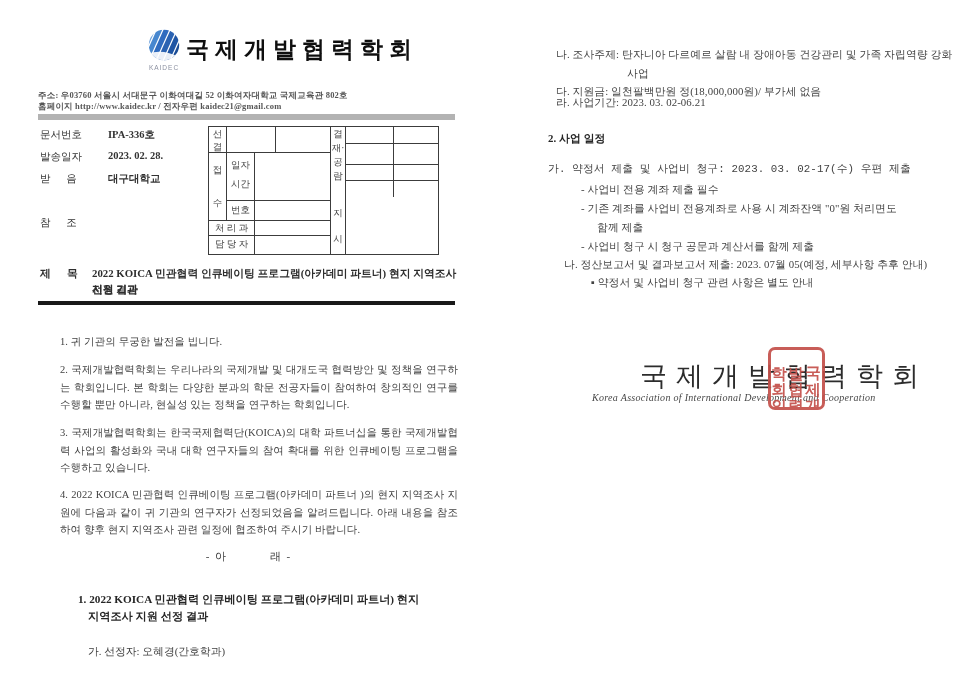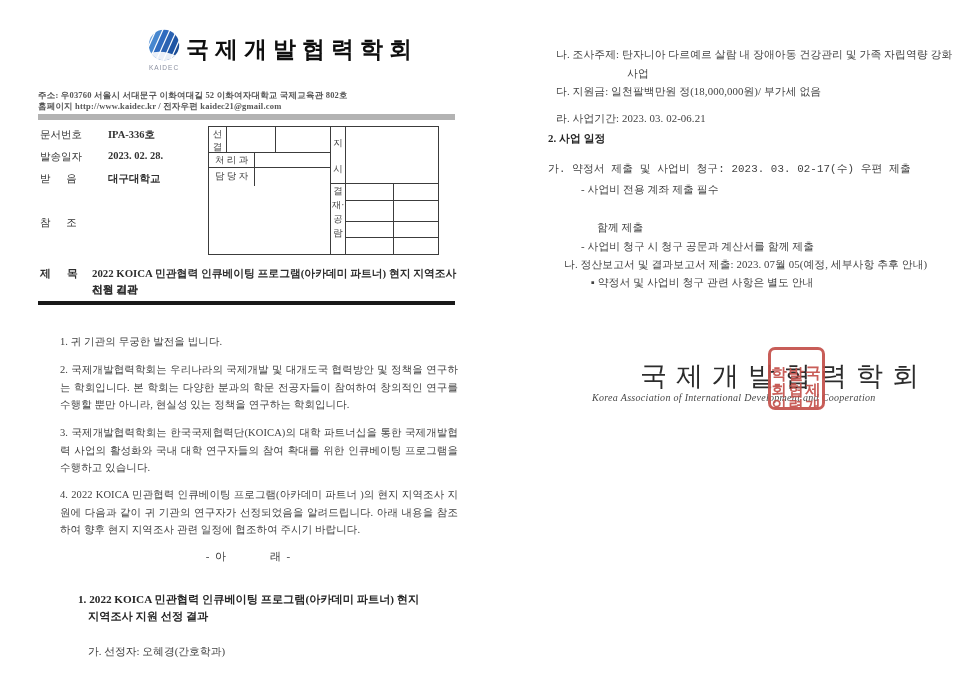--- a/index.html
+++ b/index.html
@@ -118,34 +118,43 @@
   <div class="abs doc-value" style="left:108px; top:172px;">대구대학교</div>
   <div class="abs doc-label pre" style="left:40px; top:216px;">참      조</div>
 
   <div class="abs stamp-box" style="left:208px; top:126px;">
     <div class="sb-left">
       <div class="sb-row rowA">
         <div class="vlab w18">선결</div>
         <div class="cell mid" style="max-width:49px;"></div>
         <div class="cell"></div>
       </div>
+      <div class="sb-row rowB">
+        <div class="vlab w18">접수</div>
+        <div class="cell" style="display:flex; flex-direction:column;">
+          <div class="rowB1">
+            <div class="vlab w28">일자시간</div>
+            <div class="cell"></div>
+          </div>
+          <div class="rowB2">
+            <div class="vlab w28">번호</div>
+            <div class="cell"></div>
+          </div>
+        </div>
+      </div>
       <div class="sb-row rowC">
         <div class="w46">처 리 과</div>
         <div class="cell"></div>
       </div>
       <div class="sb-row rowD">
         <div class="w46">담 당 자</div>
         <div class="cell"></div>
       </div>
     </div>
     <div class="sb-right">
-      <div class="sb-row rowE">
-        <div class="vlab w15">지시</div>
-        <div class="cell"></div>
-      </div>
       <div class="sb-row rowF" style="border-bottom:none;">
         <div class="vlab w15">결재·공람</div>
         <div class="grid4">
           <div class="g-row gr1">
               <div class="g-c1"></div>
               <div class="cell"></div>
             </div>
           <div class="g-row gr2">
               <div class="g-c1"></div>
               <div class="cell"></div>
@@ -153,20 +162,24 @@
           <div class="g-row gr3">
               <div class="g-c1"></div>
               <div class="cell"></div>
             </div>
           <div class="g-row gr4">
               <div class="g-c1"></div>
               <div class="cell"></div>
             </div>
         </div>
       </div>
+      <div class="sb-row rowE">
+        <div class="vlab w15">지시</div>
+        <div class="cell"></div>
+      </div>
     </div>
   </div>
 
   <div class="abs subj pre" style="left:40px; top:266px;">제      목</div>
   <div class="abs subj" style="left:92px; top:266px; width:366px;">2022 KOICA 민관협력 인큐베이팅 프로그램(아카데미 파트너) 현지 지역조사 지원 기관</div>
   <div class="abs subj" style="left:92px; top:282px;">선정 결과</div>
 
   <div class="abs black-bar" style="left:38px; top:301px;"></div>
 
   <div class="abs para" style="left:60px; top:333px;">1. 귀 기관의 무궁한 발전을 빕니다.</div>
@@ -176,26 +189,27 @@
 
   <div class="abs center-line pre" style="left:48px; top:549px;">-  아                래  -</div>
 
   <div class="abs bold-item" style="left:78px; top:592px;">1. 2022 KOICA 민관협력 인큐베이팅 프로그램(아카데미 파트너) 현지</div>
   <div class="abs bold-item" style="left:88px; top:609px;">지역조사 지원 선정 결과</div>
   <div class="abs plain-item" style="left:88px; top:645px;">가. 선정자: 오혜경(간호학과)</div>
 
   <div class="abs rline" style="left:556px; top:48px;">나. 조사주제: 탄자니아 다르예르 살람 내 장애아동 건강관리 및 가족 자립역량 강화</div>
   <div class="abs rline" style="left:627px; top:67px;">사업</div>
   <div class="abs rline" style="left:556px; top:85px;">다. 지원금: 일천팔백만원 정(18,000,000원)/ 부가세 없음</div>
-  <div class="abs rline" style="left:556px; top:112px;">라. 사업기간: 2023. 03. 02-06.21</div>
+  <div class="abs rline" style="left:556px; top:96px;">라. 사업기간: 2023. 03. 02-06.21</div>
 
   <div class="abs rline rbold" style="left:548px; top:132px;">2. 사업 일정</div>
 
   <div class="abs rline" style="left:548px; top:162px;font-family:Liberation Mono, monospace;">가. 약정서 제출 및 사업비 청구: 2023. 03. 02-17(수) 우편 제출</div>
   <div class="abs rline" style="left:581px; top:183px;">- 사업비 전용 계좌 제출 필수</div>
+  <div class="abs rline" style="left:581px; top:202px;">- 기존 계좌를 사업비 전용계좌로 사용 시 계좌잔액 "0"원 처리면도</div>
   <div class="abs rline" style="left:597px; top:221px;">함께 제출</div>
   <div class="abs rline" style="left:581px; top:240px;">- 사업비 청구 시 청구 공문과 계산서를 함께 제출</div>
   <div class="abs rline" style="left:564px; top:258px;">나. 정산보고서 및 결과보고서 제출: 2023. 07월 05(예정, 세부사항 추후 안내)</div>
   <div class="abs rline" style="left:568px; top:276px;margin-left:23px;">▪  약정서 및 사업비 청구 관련 사항은 별도 안내</div>
 
   <div class="abs sig-kr" style="left:640px; top:358px;">국제개발협력학회</div>
   <div class="abs sig-en" style="left:592px; top:392px;">Korea Association of International Development and Cooperation</div>
   <div class="abs seal" style="left:768px; top:347px;">국제개발협력학회인</div>
 
 </div>

